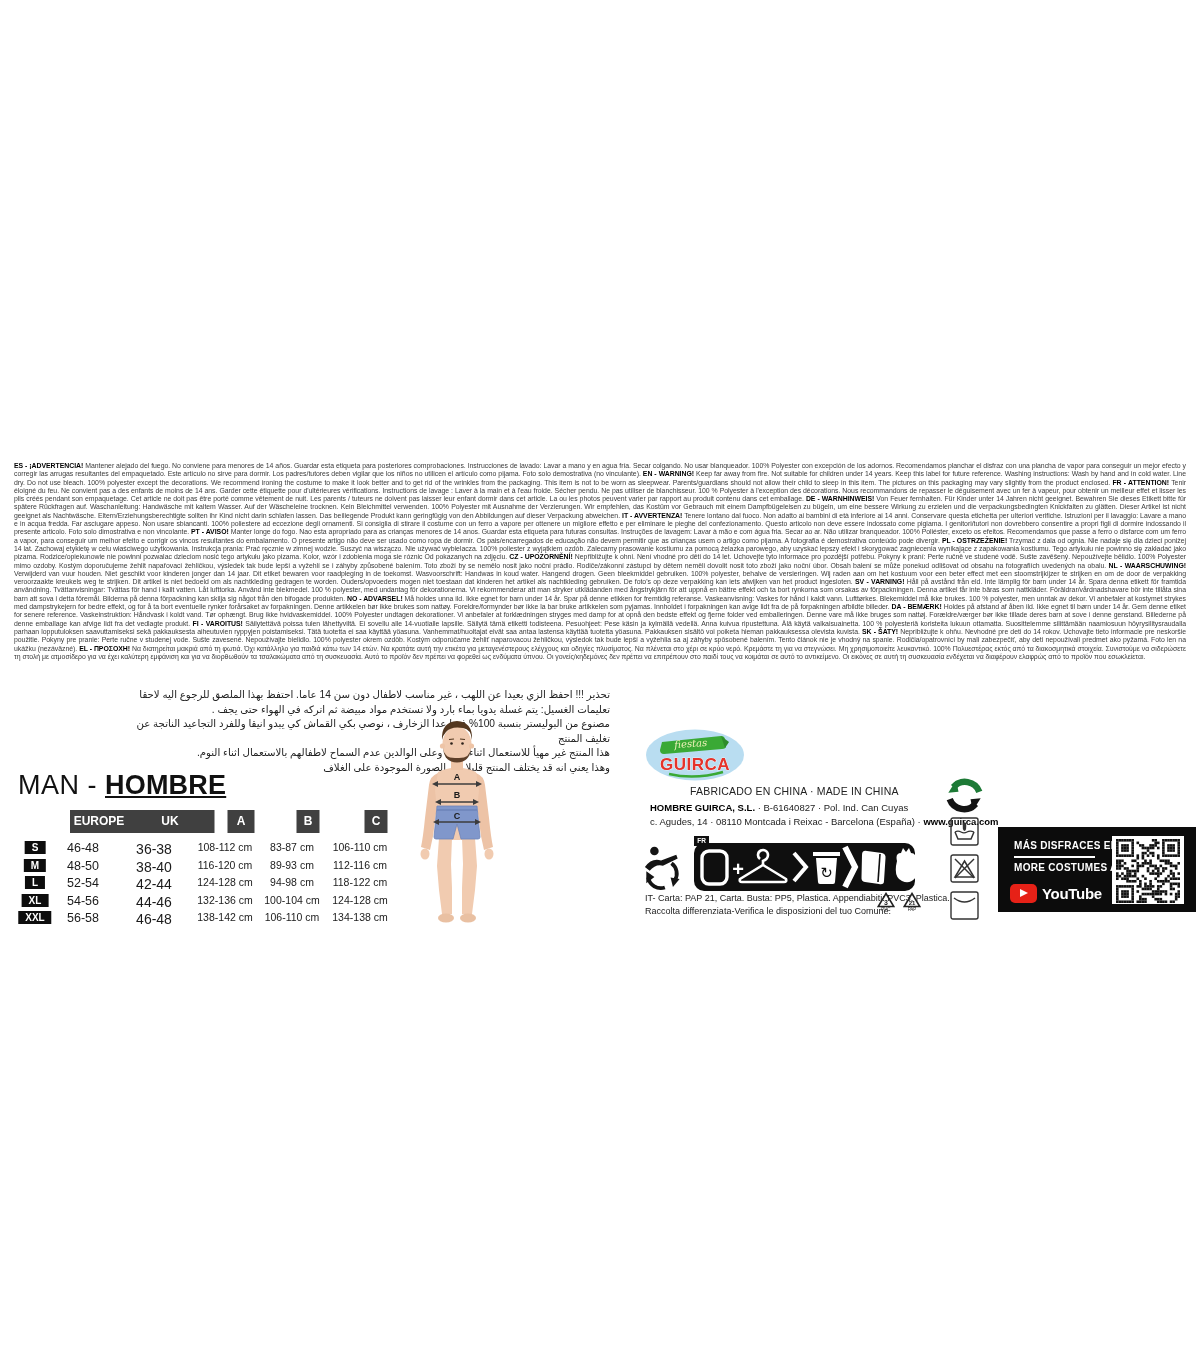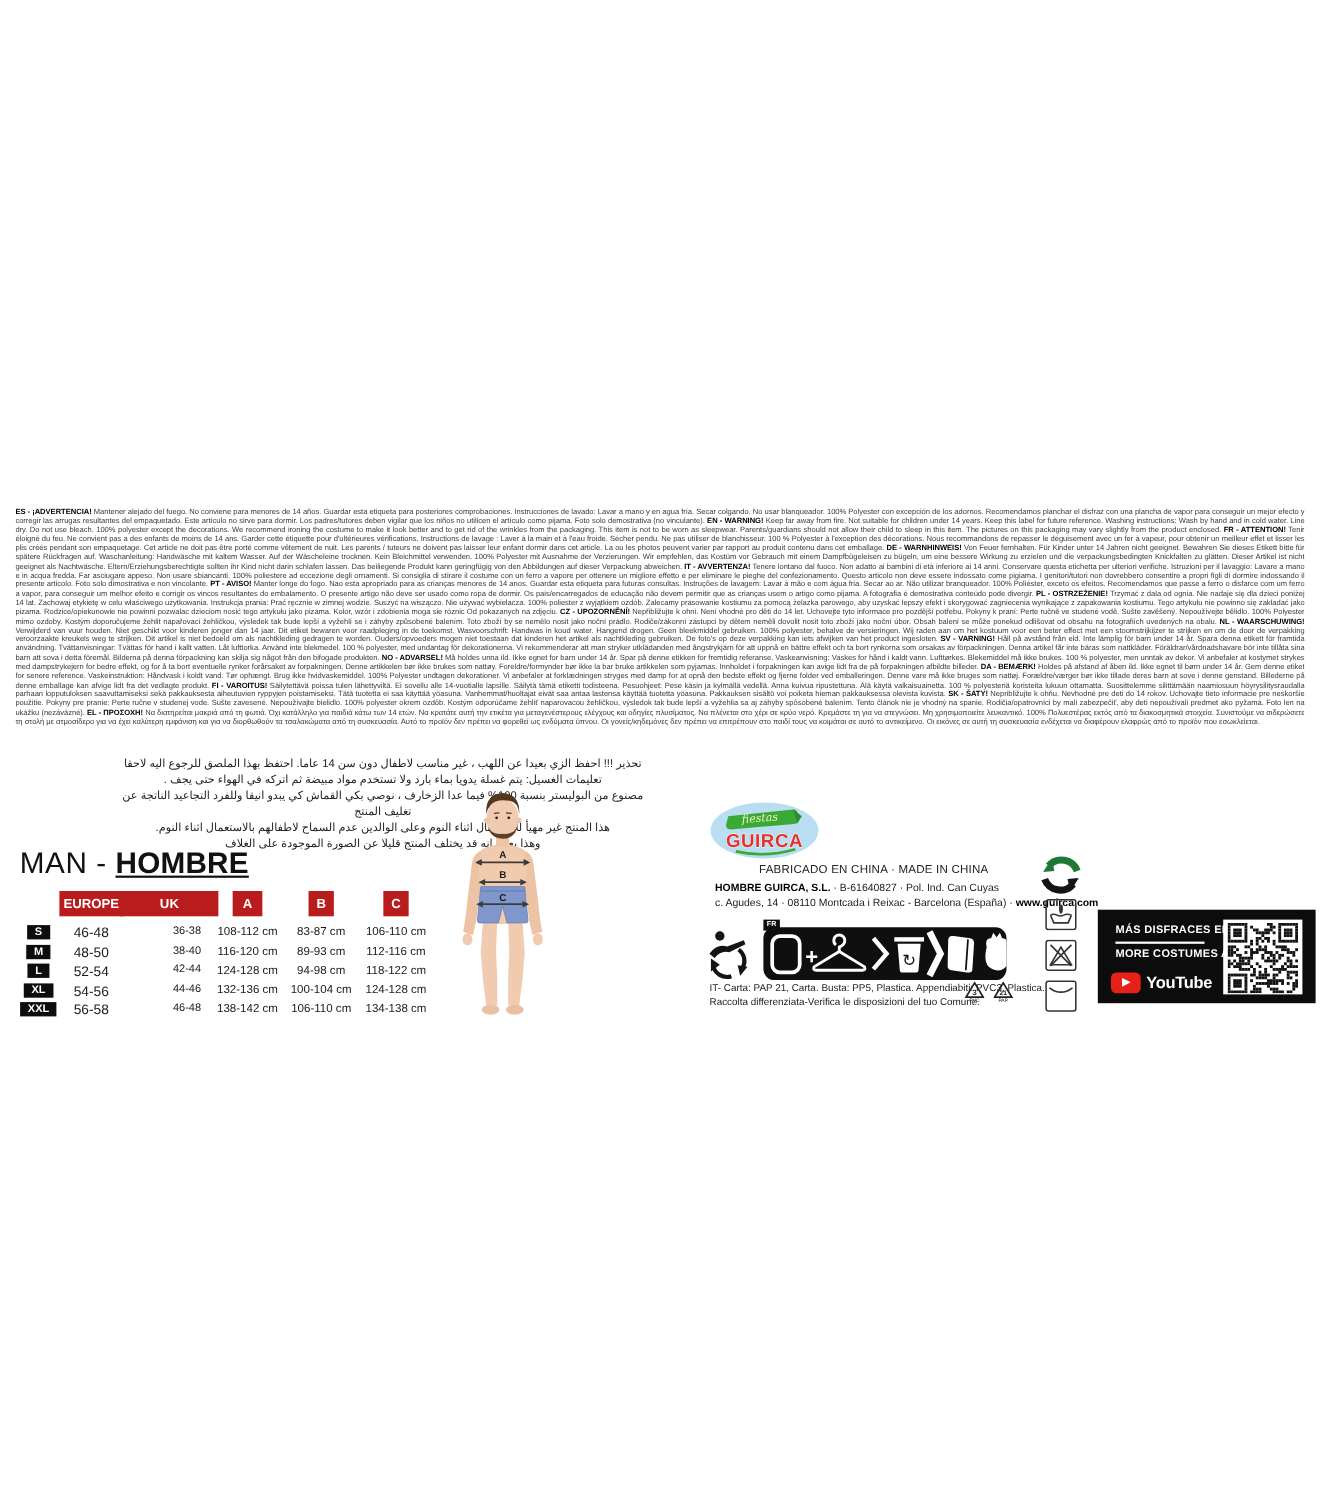--- a/index.html
+++ b/index.html
@@ -5,44 +5,44 @@
   html,body{margin:0;padding:0;background:#fff;}
   #page{position:relative;width:1200px;height:1372px;background:#ffffff;overflow:hidden;
         font-family:"Liberation Sans","DejaVu Sans",sans-serif;color:#333;}
 
   
   #warnings{position:absolute;left:14px;top:462px;width:1172px;height:224px;overflow:hidden;
             font-size:6.9px;line-height:8.3px;text-align:justify;color:#3a3a3a;letter-spacing:-0.02px;}
   #warnings b.lang{color:#000;font-weight:bold;}
 
   
-  #arabic{position:absolute;left:98px;top:688px;width:500px;direction:rtl;text-align:center;
+  #arabic{position:absolute;left:110px;top:688px;width:500px;direction:rtl;text-align:right;
           font-size:10.2px;line-height:14.6px;color:#222;}
 
   
   #title{position:absolute;left:18px;top:770px;font-size:27px;color:#111;white-space:nowrap;}
   #title .t-reg{font-weight:normal;letter-spacing:0.5px;}
   #title .t-bold{font-weight:bold;letter-spacing:0.2px;text-decoration:underline;}
 
   
   #thead{position:absolute;left:0;top:810px;width:400px;height:23px;}
-  .hbox{position:absolute;top:0;height:23px;line-height:23px;background:#b91c1c;color:#fff;
-        font-weight:bold;text-align:center;transform:translateX(-50%);font-size:12px;}
+  .hbox{position:absolute;top:0;height:23px;line-height:23px;background:#404040;color:#fff;
+        font-weight:bold;text-align:center;transform:translateX(-50%);font-size:12px;margin-left:16px;}
   .h-europe{left:83px;width:58px;}
   .h-uk{left:154px;width:89px;}
   .h-a{left:225px;width:27px;}
   .h-b{left:292px;width:23px;}
   .h-c{left:360px;width:23px;}
   #tbody{position:absolute;left:0;top:839px;width:400px;}
   .trow{position:relative;height:17.6px;}
   .sbox{position:absolute;left:35px;top:2px;transform:translateX(-50%);background:#0d0d0d;color:#fff;
         font-weight:bold;font-size:10px;height:13px;line-height:13px;padding:0 7px;text-align:center;}
   .cell{position:absolute;top:2px;transform:translateX(-50%);font-weight:normal;color:#1a1a1a;white-space:nowrap;}
   .c-europe{left:83px;font-size:12.5px;}
-  .c-uk{left:154px;font-size:10px;margin-left:16px;}
+  .c-uk{left:154px;font-size:14px;}
   .c-a{left:225px;font-size:10.5px;}
   .c-b{left:292px;font-size:10.5px;}
   .c-c{left:360px;font-size:10.5px;}
 
   
   #figure{position:absolute;left:405px;top:698px;width:110px;height:235px;}
 
   
   #logo{position:absolute;left:645px;top:729px;width:100px;height:52px;}
   #madein{position:absolute;left:650px;top:785px;font-size:10.5px;color:#222;letter-spacing:0.2px;padding-left:40px;}

